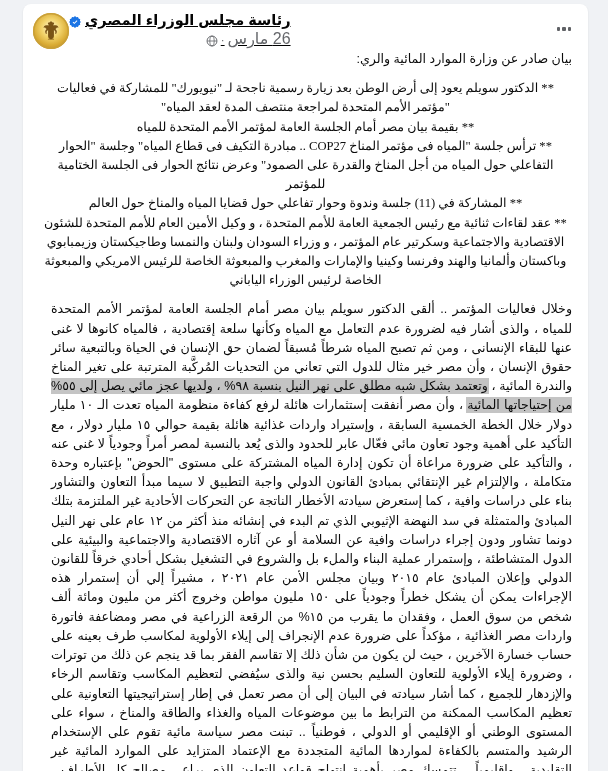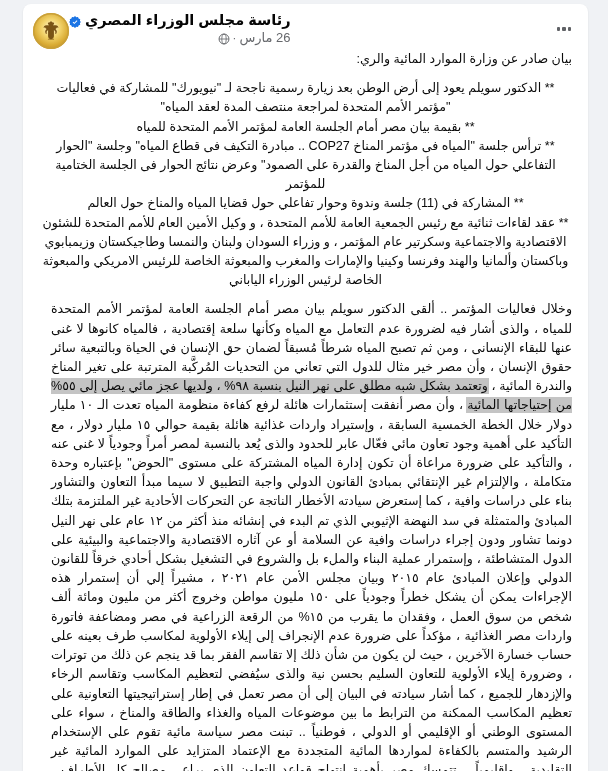--- a/index.html
+++ b/index.html
@@ -50,20 +50,21 @@
   }
 
   
   .post-header {
     display: flex;
     flex-direction: row;
     align-items: flex-start;
     padding: 9px 10px 0 10px;
     height: 44px;
     box-sizing: border-box;
+    text-decoration: underline;
   }
 
   .avatar {
     width: 36px;
     height: 36px;
     border-radius: 50%;
     flex: 0 0 36px;
     background:
       radial-gradient(circle at 50% 42%, #fff6d0 0%, #f2d36b 34%, #d9ab34 62%, #b8862a 86%, #8d6320 100%);
     box-shadow: inset 0 0 0 1.5px #c9a038;
@@ -111,21 +112,21 @@
   }
 
   .meta-row {
     display: flex;
     flex-direction: row;
     align-items: center;
     gap: 3px;
     margin-top: 3px;
   }
   .post-date {
-    font-size: 13px;
+    font-size: 16px;
     color: #65676b;
     white-space: nowrap;
   }
   .meta-sep {
     font-size: 11.5px;
     color: #65676b;
   }
   .globe-icon {
     width: 12px;
     height: 12px;
@@ -163,21 +164,21 @@
     font-size: 12.6px;
     line-height: 19.2px;
   }
   .post-body p {
     margin: 0 0 8px 12px;
     text-align: justify;
     text-justify: inter-word;
   }
   .post-body p.lead { margin-bottom: 10px; text-align: right; }
   .post-body p.bullet { margin: 0; text-align: center; }
-  .post-body .bullets { margin-bottom: 10px; }
+  .post-body .bullets { margin-bottom: 10px; font-family: Liberation Serif, serif; }
   .post-body p.para { margin-bottom: 10px; }
   .post-body .hl {
     background: #c4c4c4;
     box-shadow: 0 0 0 1px #c4c4c4;
   }
 </style>
 </head>
 <body>
 
 <div class="page-bg"></div>

